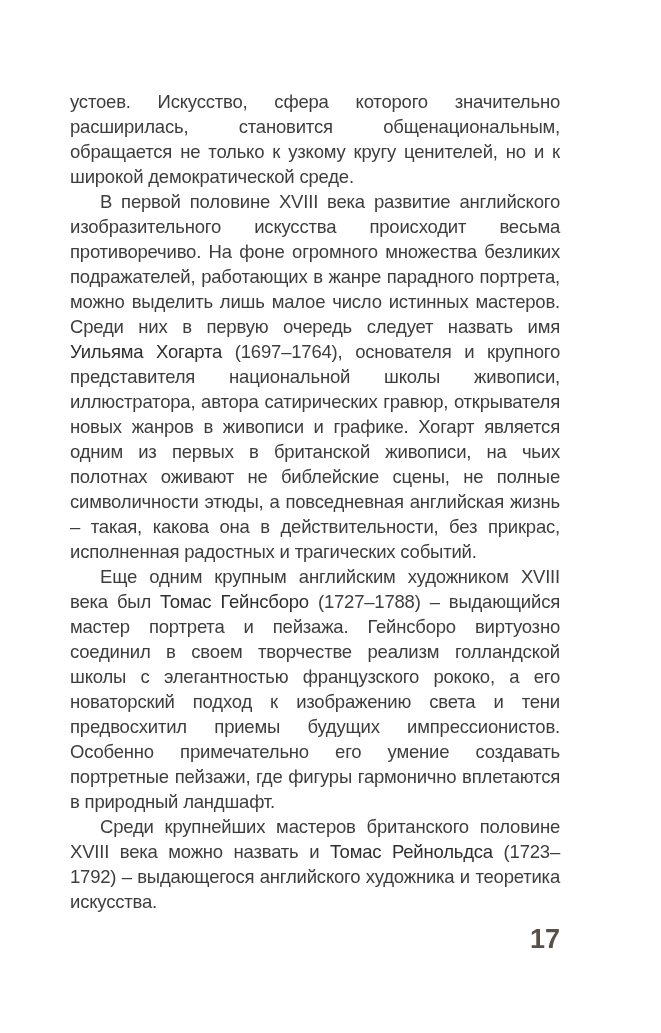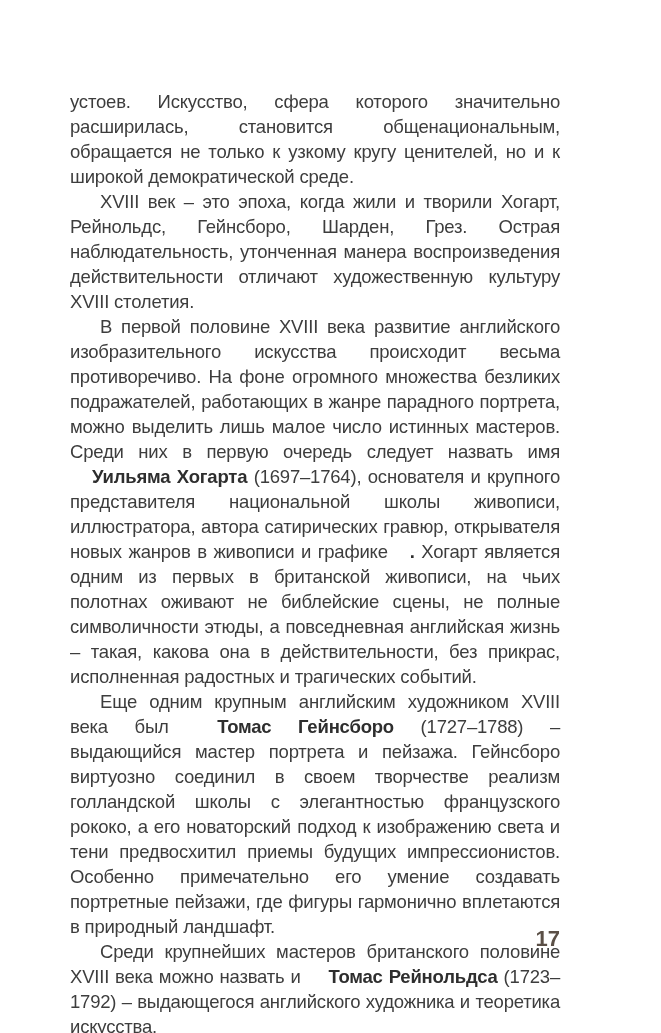--- a/index.html
+++ b/index.html
@@ -30,41 +30,39 @@
     margin: 0;
     padding: 0;
     hyphens: manual;
     -webkit-hyphens: manual;
   }
   .para.indent {
     text-indent: 30px;
   }
   .run { font-weight: 400; }
   .run.bold {
-    font-weight: 700;
+    font-weight: 400;
     color: var(--bold-color, #2e2e2e);
-    margin-left: 22px;
   }
   .page-number {
     position: absolute;
     left: 70px;
     top: 928px;
     width: 490px;
     text-align: right;
-    font-size: 22px;
+    font-size: 27px;
     line-height: 22px;
     font-weight: 700;
     color: var(--pagenum-color, #5b5047);
   }
 </style>
 </head>
 <body>
 
 <div class="book-page">
   <div class="text-block">
       <p class="para"><span class="run">устоев. Искусство, сфера которого значительно расширилась, становится общенациональным, обращается не только к узко­му кругу ценителей, но и к широкой демократической среде.</span></p>
-      <p class="para indent"><span class="run">XVIII век – это эпоха, когда жили и творили Хогарт, Рей­нольдс, Гейнсборо, Шарден, Грез. Острая наблюдательность, утонченная манера воспроизведения действительности отличают художественную культуру XVIII столетия.</span></p>
       <p class="para indent"><span class="run">В первой половине XVIII века развитие английского изо­бразительного искусства происходит весьма противоречиво. На фоне огромного множества безликих подражателей, работающих в жанре парадного портрета, можно выделить лишь малое число истинных мастеров. Среди них в первую очередь следует назвать имя </span><span class="run bold">Уильяма Хогарта</span><span class="run"> (1697–1764), основателя и крупного представителя национальной школы живописи, иллюстратора, автора сатирических гра­вюр, открывателя новых жанров в живописи и графике</span><span class="run bold">.</span><span class="run"> Хогарт является одним из первых в британской живописи, на чьих полотнах оживают не библейские сцены, не полные символичности этюды, а повседневная английская жизнь – такая, какова она в действительности, без прикрас, испол­ненная радостных и трагических событий.</span></p>
       <p class="para indent"><span class="run">Еще одним крупным английским художником XVIII века был </span><span class="run bold">Томас Гейнсборо</span><span class="run"> (1727–1788) – выдающийся мастер портрета и пейзажа. Гейнсборо виртуозно соединил в своем творчестве реализм голландской школы с элегантностью французского рококо, а его новаторский подход к изобра­жению света и тени предвосхитил приемы будущих импрес­сионистов. Особенно примечательно его умение создавать портретные пейзажи, где фигуры гармонично вплетаются в природный ландшафт.</span></p>
       <p class="para indent"><span class="run">Среди крупнейших мастеров британского половине XVIII ве­ка можно назвать и </span><span class="run bold">Томас Рейнольдса</span><span class="run"> (1723–1792) – выдающегося английского художника и теоретика искусства.</span></p>
     </div>
   <div class="page-number">17</div>
 </div>
 
 </body></html>

